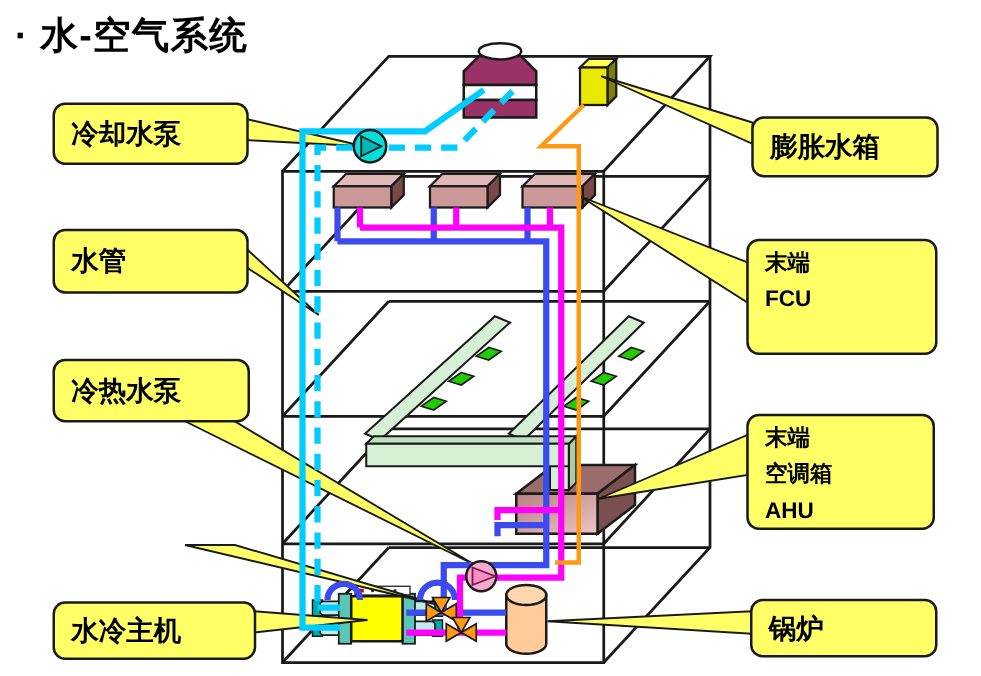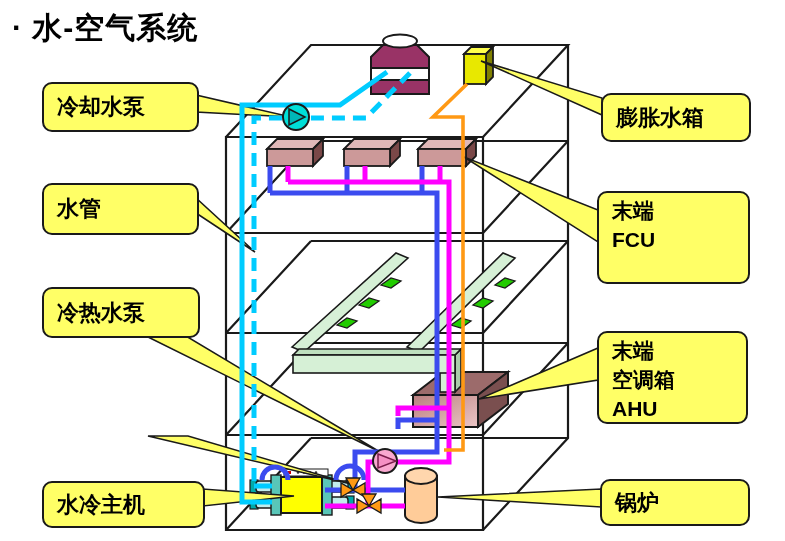--- a/index.html
+++ b/index.html
@@ -4,21 +4,21 @@
 <style>
   html,body{margin:0;padding:0;background:#fff;}
   #stage{position:relative;width:785px;height:541px;background:#fff;overflow:hidden;
          font-family:"Liberation Sans","DejaVu Sans",sans-serif;}
   #diagram{position:absolute;left:0;top:0;}
   .title{position:absolute;left:12px;top:8px;font-size:30px;font-weight:bold;color:#000;
          letter-spacing:1px;}
   .callout{position:absolute;box-sizing:border-box;background:#FFFF66;border:2px solid #1a1a1a;
            border-radius:10px;color:#000;font-weight:bold;z-index:5;}
   .callout.single{display:flex;align-items:center;padding-left:13px;font-size:22px;}
-  .callout.multi{padding:3px 0 0 13px;font-size:21px;line-height:29px;}
+  .callout.multi{padding:3px 0 0 13px;font-size:18px;line-height:29px;}
   .callout span{display:block;}
 </style>
 </head>
 <body>
 
 <div id="stage">
 
 <svg id="diagram" width="785" height="541" viewBox="0 0 785 541">
 
   <g stroke="#1a1a1a" stroke-width="2.2" fill="none">

